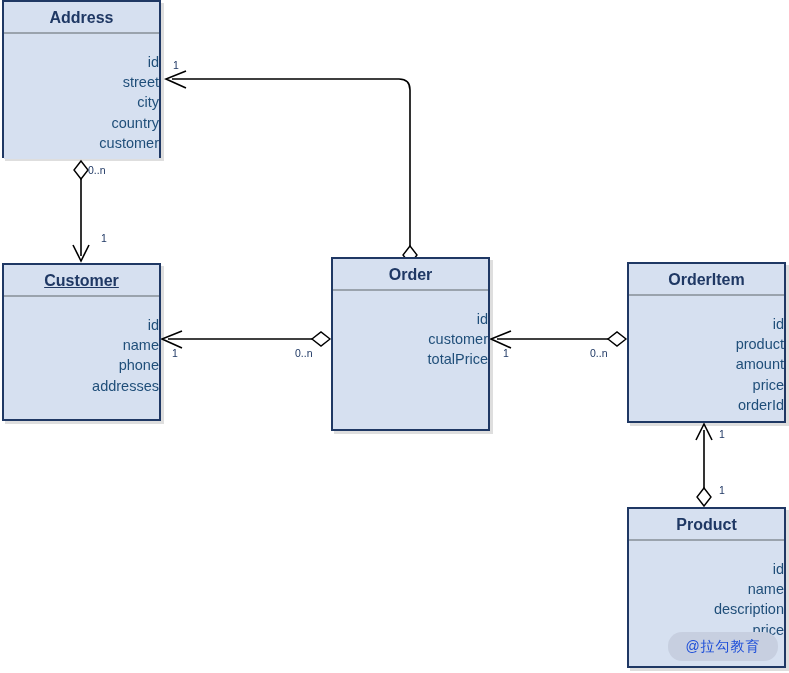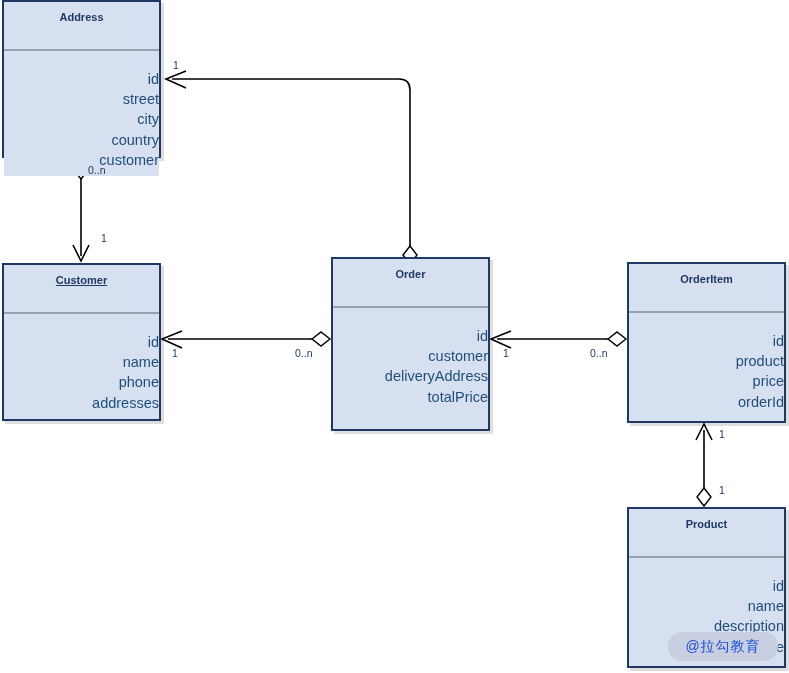--- a/index.html
+++ b/index.html
@@ -28,25 +28,25 @@
   .uml-class {
     position: absolute;
     box-sizing: border-box;
     border: 2px solid #1f3864;
     background: #d6e0f0;
     box-shadow: 3px 3px 0 rgba(0,0,0,0.13);
     z-index: 2;
   }
   .uml-class-header {
     box-sizing: border-box;
-    height: 49px;
+    height: 32px;
     line-height: 31px;
     text-align: center;
     font-weight: bold;
-    font-size: 11px;
+    font-size: 16px;
     color: #1f3864;
     background: #d6e0f0;
     border-bottom: 2px solid #9aa3ad;
     white-space: nowrap;
     overflow: hidden;
   }
   .uml-class-header.underlined .uml-class-title {
     text-decoration: underline;
   }
   .uml-class-body {
@@ -146,32 +146,32 @@
     </div>
   </div>
 
   <div class="uml-class" style="left:331px; top:257px; width:159px; height:174px;">
     <div class="uml-class-header">
       <span class="uml-class-title">Order</span>
     </div>
     <div class="uml-class-body">
       <div class="uml-attr">id</div>
       <div class="uml-attr">customer</div>
-      <div class="uml-attr">deliveryAddress</div>
       <div class="uml-attr">totalPrice</div>
     </div>
   </div>
 
   <div class="uml-class" style="left:627px; top:262px; width:159px; height:161px;">
     <div class="uml-class-header">
       <span class="uml-class-title">OrderItem</span>
     </div>
     <div class="uml-class-body">
       <div class="uml-attr">id</div>
       <div class="uml-attr">product</div>
+      <div class="uml-attr">amount</div>
       <div class="uml-attr">price</div>
       <div class="uml-attr">orderId</div>
     </div>
   </div>
 
   <div class="uml-class" style="left:627px; top:507px; width:159px; height:161px;">
     <div class="uml-class-header">
       <span class="uml-class-title">Product</span>
     </div>
     <div class="uml-class-body">

